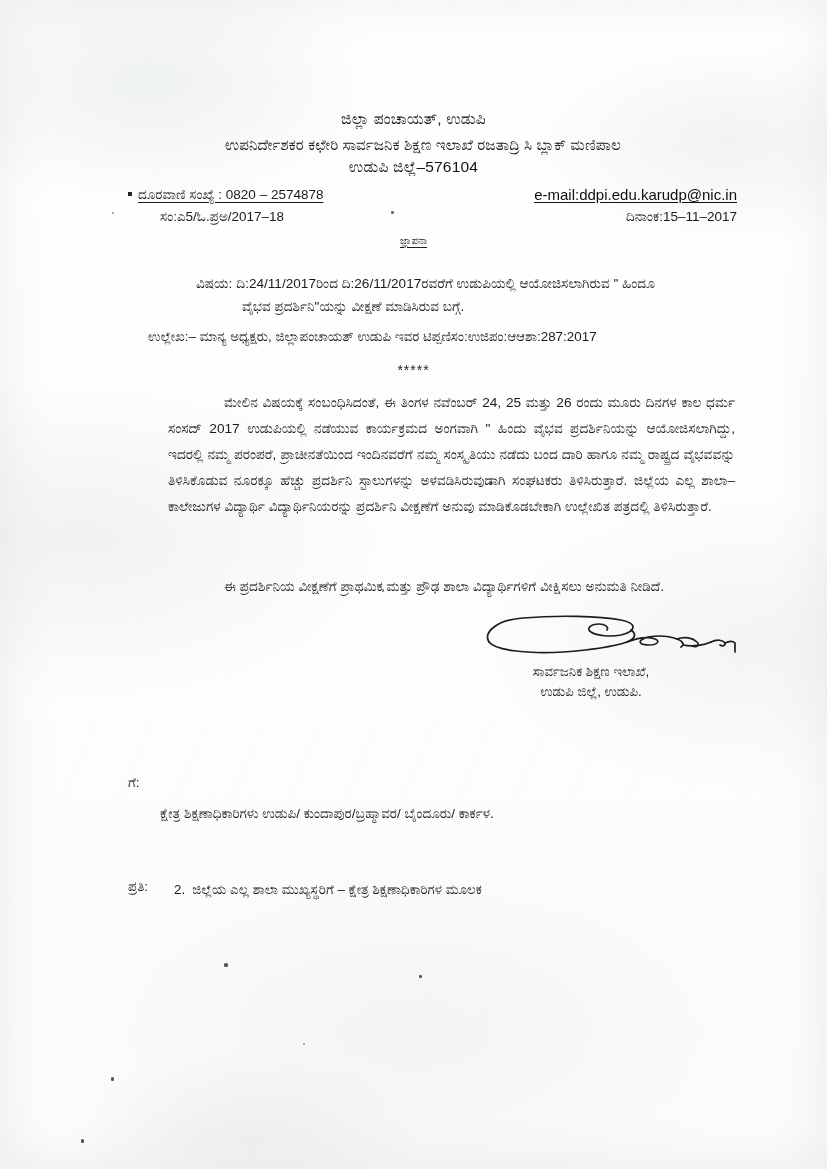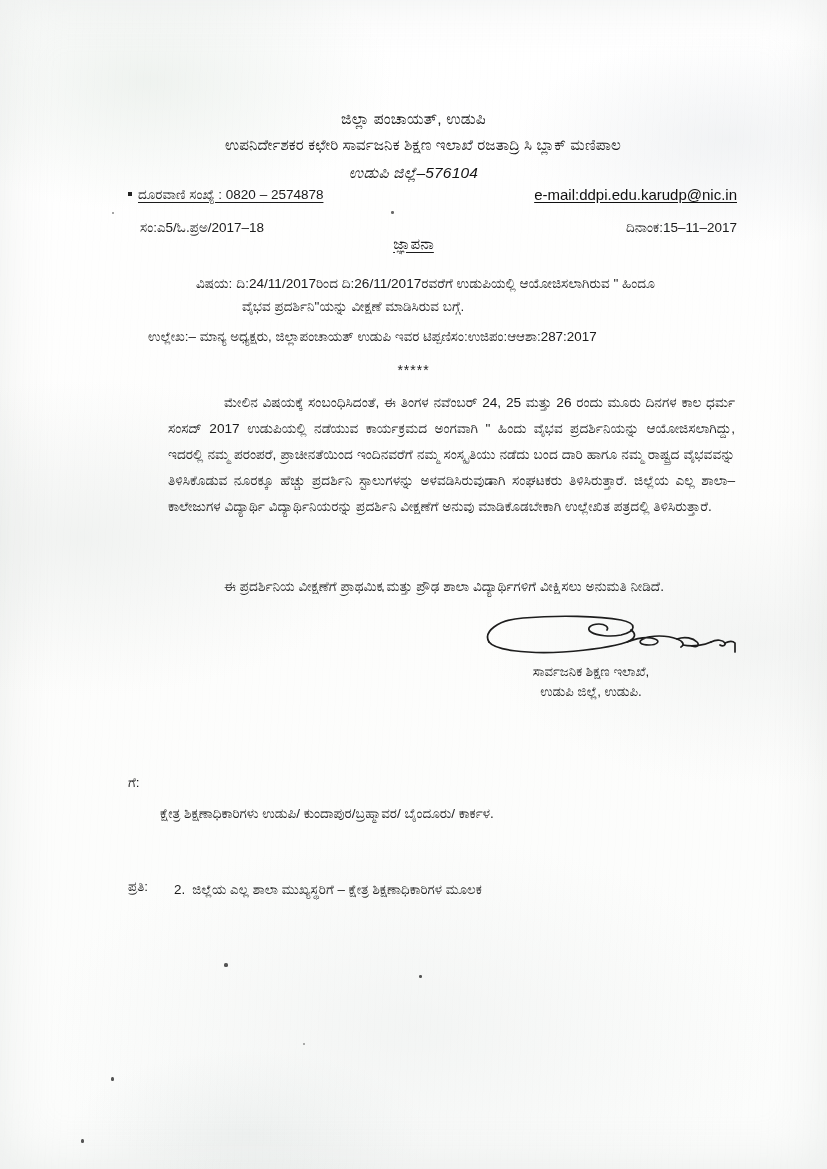--- a/index.html
+++ b/index.html
@@ -123,21 +123,21 @@
     display: flex;
     justify-content: space-between;
     font-size: 13.5px;
   }
 
   .title {
     position: absolute;
     left: 0;
     right: 0;
     text-align: center;
-    font-size: 15px;
+    font-size: 10px;
   }
   .title span {
     text-decoration: underline;
     text-underline-offset: 3px;
   }
 
   .subject {
     position: absolute;
     left: 196px;
     right: 95px;
@@ -254,32 +254,32 @@
   <div class="speck" style="left:382px;top:589px;width:2px;height:3px;opacity:.6;"></div>
 
   <div class="content">
 
     <div class="head-block" style="top:108px;">
       <div class="head-line l1 kn">ಜಿಲ್ಲಾ ಪಂಚಾಯತ್, ಉಡುಪಿ</div>
     </div>
     <div class="head-block" style="top:134px;">
       <div class="head-line l2 kn">ಉಪನಿರ್ದೇಶಕರ ಕಛೇರಿ ಸಾರ್ವಜನಿಕ ಶಿಕ್ಷಣ ಇಲಾಖೆ ರಜತಾದ್ರಿ ಸಿ ಬ್ಲಾಕ್ ಮಣಿಪಾಲ</div>
     </div>
-    <div class="head-block" style="top:162px;font-style:italic;">
+    <div class="head-block" style="top:156px;">
       <div class="head-line l3 kn">ಉಡುಪಿ ಜಿಲ್ಲೆ–576104</div>
     </div>
 
     <div class="contact-row" style="top:186px;">
       <div>
         <span class="bullet-dot"></span><span class="phone kn">ದೂರವಾಣಿ ಸಂಖ್ಯೆ : 0820 – 2574878</span>
       </div>
       <div class="email">e-mail:ddpi.edu.karudp@nic.in</div>
     </div>
 
-    <div class="refdate-row" style="top:220px;">
+    <div class="refdate-row" style="top:209px;margin-left:20px;">
       <div class="kn">ಸಂ:ಎ5/ಓ.ಪ್ರಅ/2017–18</div>
       <div class="kn">ದಿನಾಂಕ:15–11–2017</div>
     </div>
 
     <div class="title" style="top:235px;">
       <span class="kn">ಜ್ಞಾಪನಾ</span>
     </div>
 
     <div class="subject" style="top:272px;">
       <span class="lbl kn">ವಿಷಯ:</span><span class="kn">ದಿ:24/11/2017ರಿಂದ ದಿ:26/11/2017ರವರೆಗೆ ಉಡುಪಿಯಲ್ಲಿ ಆಯೋಜಿಸಲಾಗಿರುವ " ಹಿಂದೂ</span>

